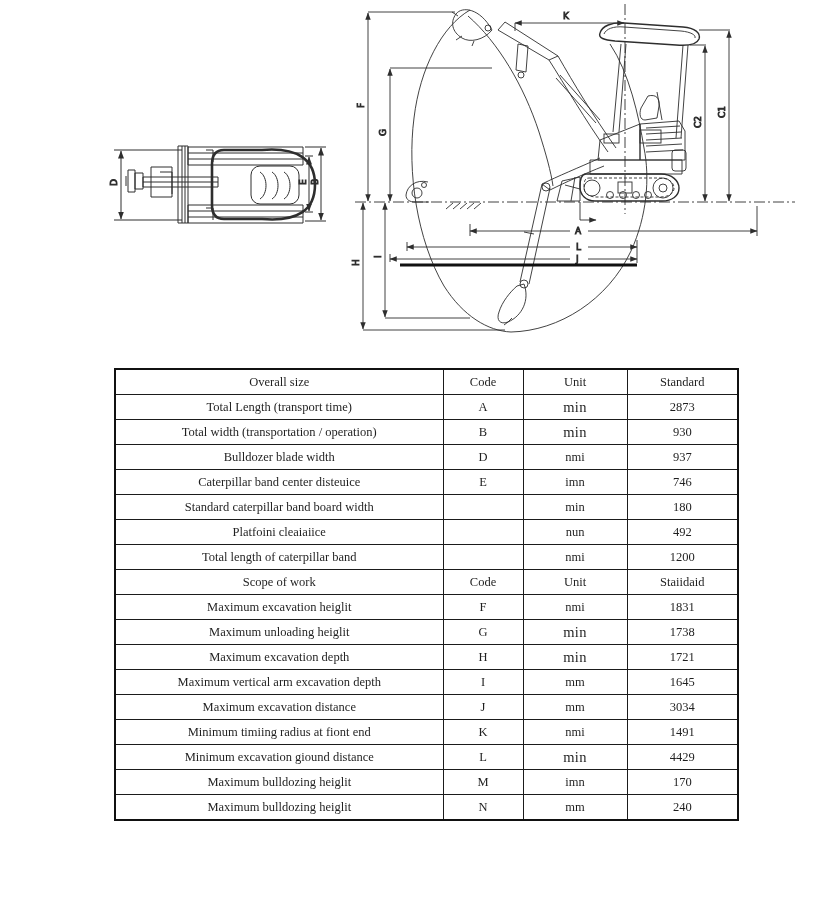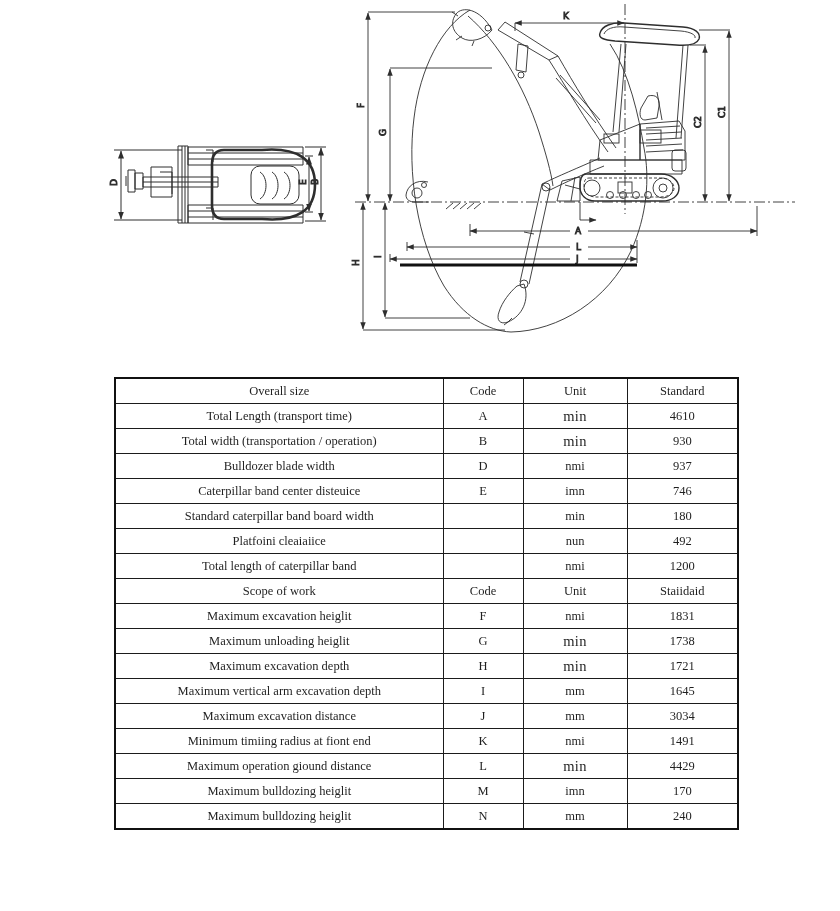--- a/index.html
+++ b/index.html
@@ -1,20 +1,20 @@
 <!DOCTYPE html>
 <html><head>
 <meta charset="utf-8">
 <style>
   html,body{margin:0;padding:0;background:#ffffff;}
   #page{position:relative;width:840px;height:911px;background:#ffffff;overflow:hidden;
         font-family:"Liberation Serif", serif;color:#1c1c1c;}
   #drawing{position:absolute;left:0;top:0;}
   svg text{font-family:"DejaVu Sans", sans-serif;font-size:9px;fill:#2e2e2e;}
-  #spec-table{position:absolute;left:114px;top:377px;width:623px;border-collapse:collapse;
+  #spec-table{position:absolute;left:114px;top:368px;width:623px;border-collapse:collapse;
               table-layout:fixed;}
   #spec-table td{border:1.4px solid #1b1b1b;height:24px;text-align:center;vertical-align:middle;
               font-size:12.5px;color:#1f1f1f;padding:0 2px;overflow:hidden;white-space:nowrap;}
   #spec-table{border:2px solid #111;}
   #spec-table td.lg{font-size:14.5px;letter-spacing:.3px;}
   .scanline{stroke:#2e2e2e;fill:none;}
 </style>
 </head>
 <body>
 
@@ -169,21 +169,21 @@
         <tr>
           <td>Overall size</td>
           <td>Code</td>
           <td>Unit</td>
           <td>Standard</td>
         </tr>
         <tr>
           <td>Total Length (transport time)</td>
           <td>A</td>
           <td class="lg">min</td>
-          <td>4610</td>
+          <td>2873</td>
         </tr>
         <tr>
           <td>Total width (transportation / operation)</td>
           <td>B</td>
           <td class="lg">min</td>
           <td>930</td>
         </tr>
         <tr>
           <td>Bulldozer blade width</td>
           <td>D</td>
@@ -250,21 +250,21 @@
           <td>mm</td>
           <td>3034</td>
         </tr>
         <tr>
           <td>Minimum timiing radius at fiont end</td>
           <td>K</td>
           <td>nmi</td>
           <td>1491</td>
         </tr>
         <tr>
-          <td>Maximum operation giound distance</td>
+          <td>Minimum excavation giound distance</td>
           <td>L</td>
           <td class="lg">min</td>
           <td>4429</td>
         </tr>
         <tr>
           <td>Maximum bulldozing heiglit</td>
           <td>M</td>
           <td>imn</td>
           <td>170</td>
         </tr>

